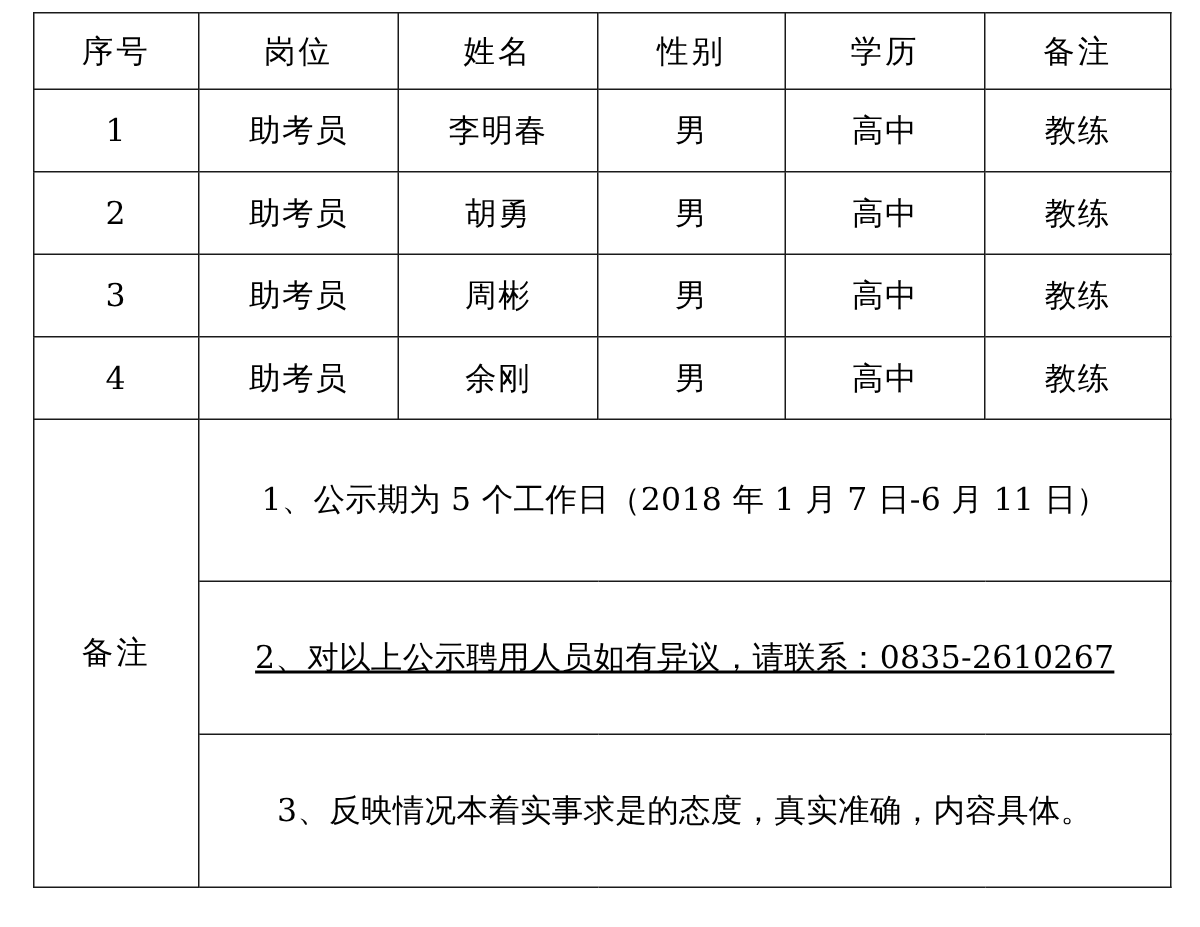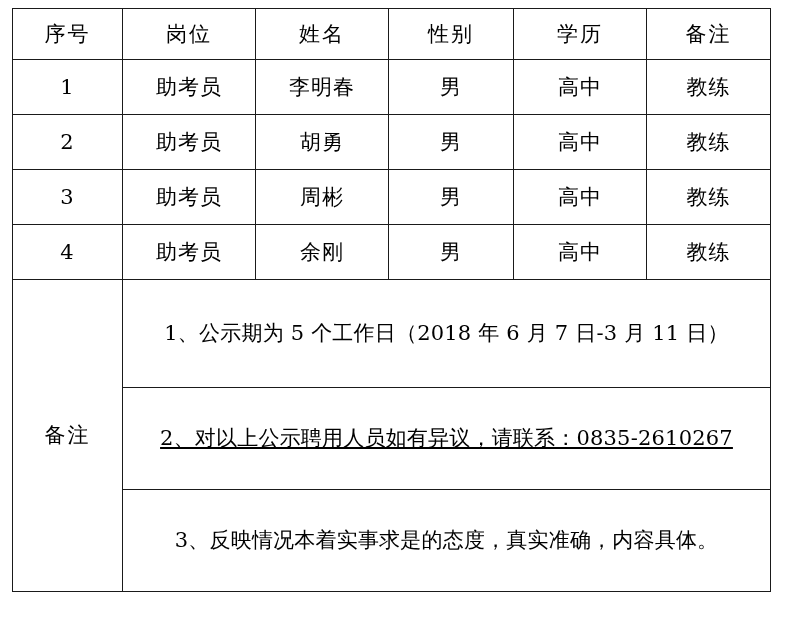--- a/index.html
+++ b/index.html
@@ -12,21 +12,21 @@
     height: 618px;
     font-family: "DejaVu Serif", "Liberation Serif", serif;
     color: #000000;
     overflow: hidden;
   }
   .page {
     position: relative;
     width: 800px;
     height: 618px;
     box-sizing: border-box;
-    padding: 8px 20px 8px 12px;
+    padding: 8px 20px 8px 22px;
   }
   table.doc-table {
     border-collapse: collapse;
     width: 758px;
     table-layout: fixed;
   }
   table.doc-table td,
   table.doc-table th {
     border: 1px solid #1a1a1a;
     font-weight: normal;
@@ -118,21 +118,21 @@
       <tr>
         <td class="datacell">4</td>
         <td class="datacell">助考员</td>
         <td class="datacell">余刚</td>
         <td class="datacell">男</td>
         <td class="datacell">高中</td>
         <td class="datacell">教练</td>
       </tr>
       <tr class="remark-row-1">
         <td class="remark-label" rowspan="3">备注</td>
-        <td class="remark-text" colspan="5">1、公示期为 5 个工作日（2018 年 6 月 7 日-3 月 11 日）</td>
+        <td class="remark-text" colspan="5">1、公示期为 5 个工作日（2018 年 1 月 7 日-6 月 11 日）</td>
       </tr>
       <tr class="remark-row-2">
         <td class="remark-text" colspan="5">2、对以上公示聘用人员如有异议，请联系：0835-2610267</td>
       </tr>
       <tr class="remark-row-3">
         <td class="remark-text" colspan="5">3、反映情况本着实事求是的态度，真实准确，内容具体。</td>
       </tr>
     </tbody>
   </table>
 </div>

